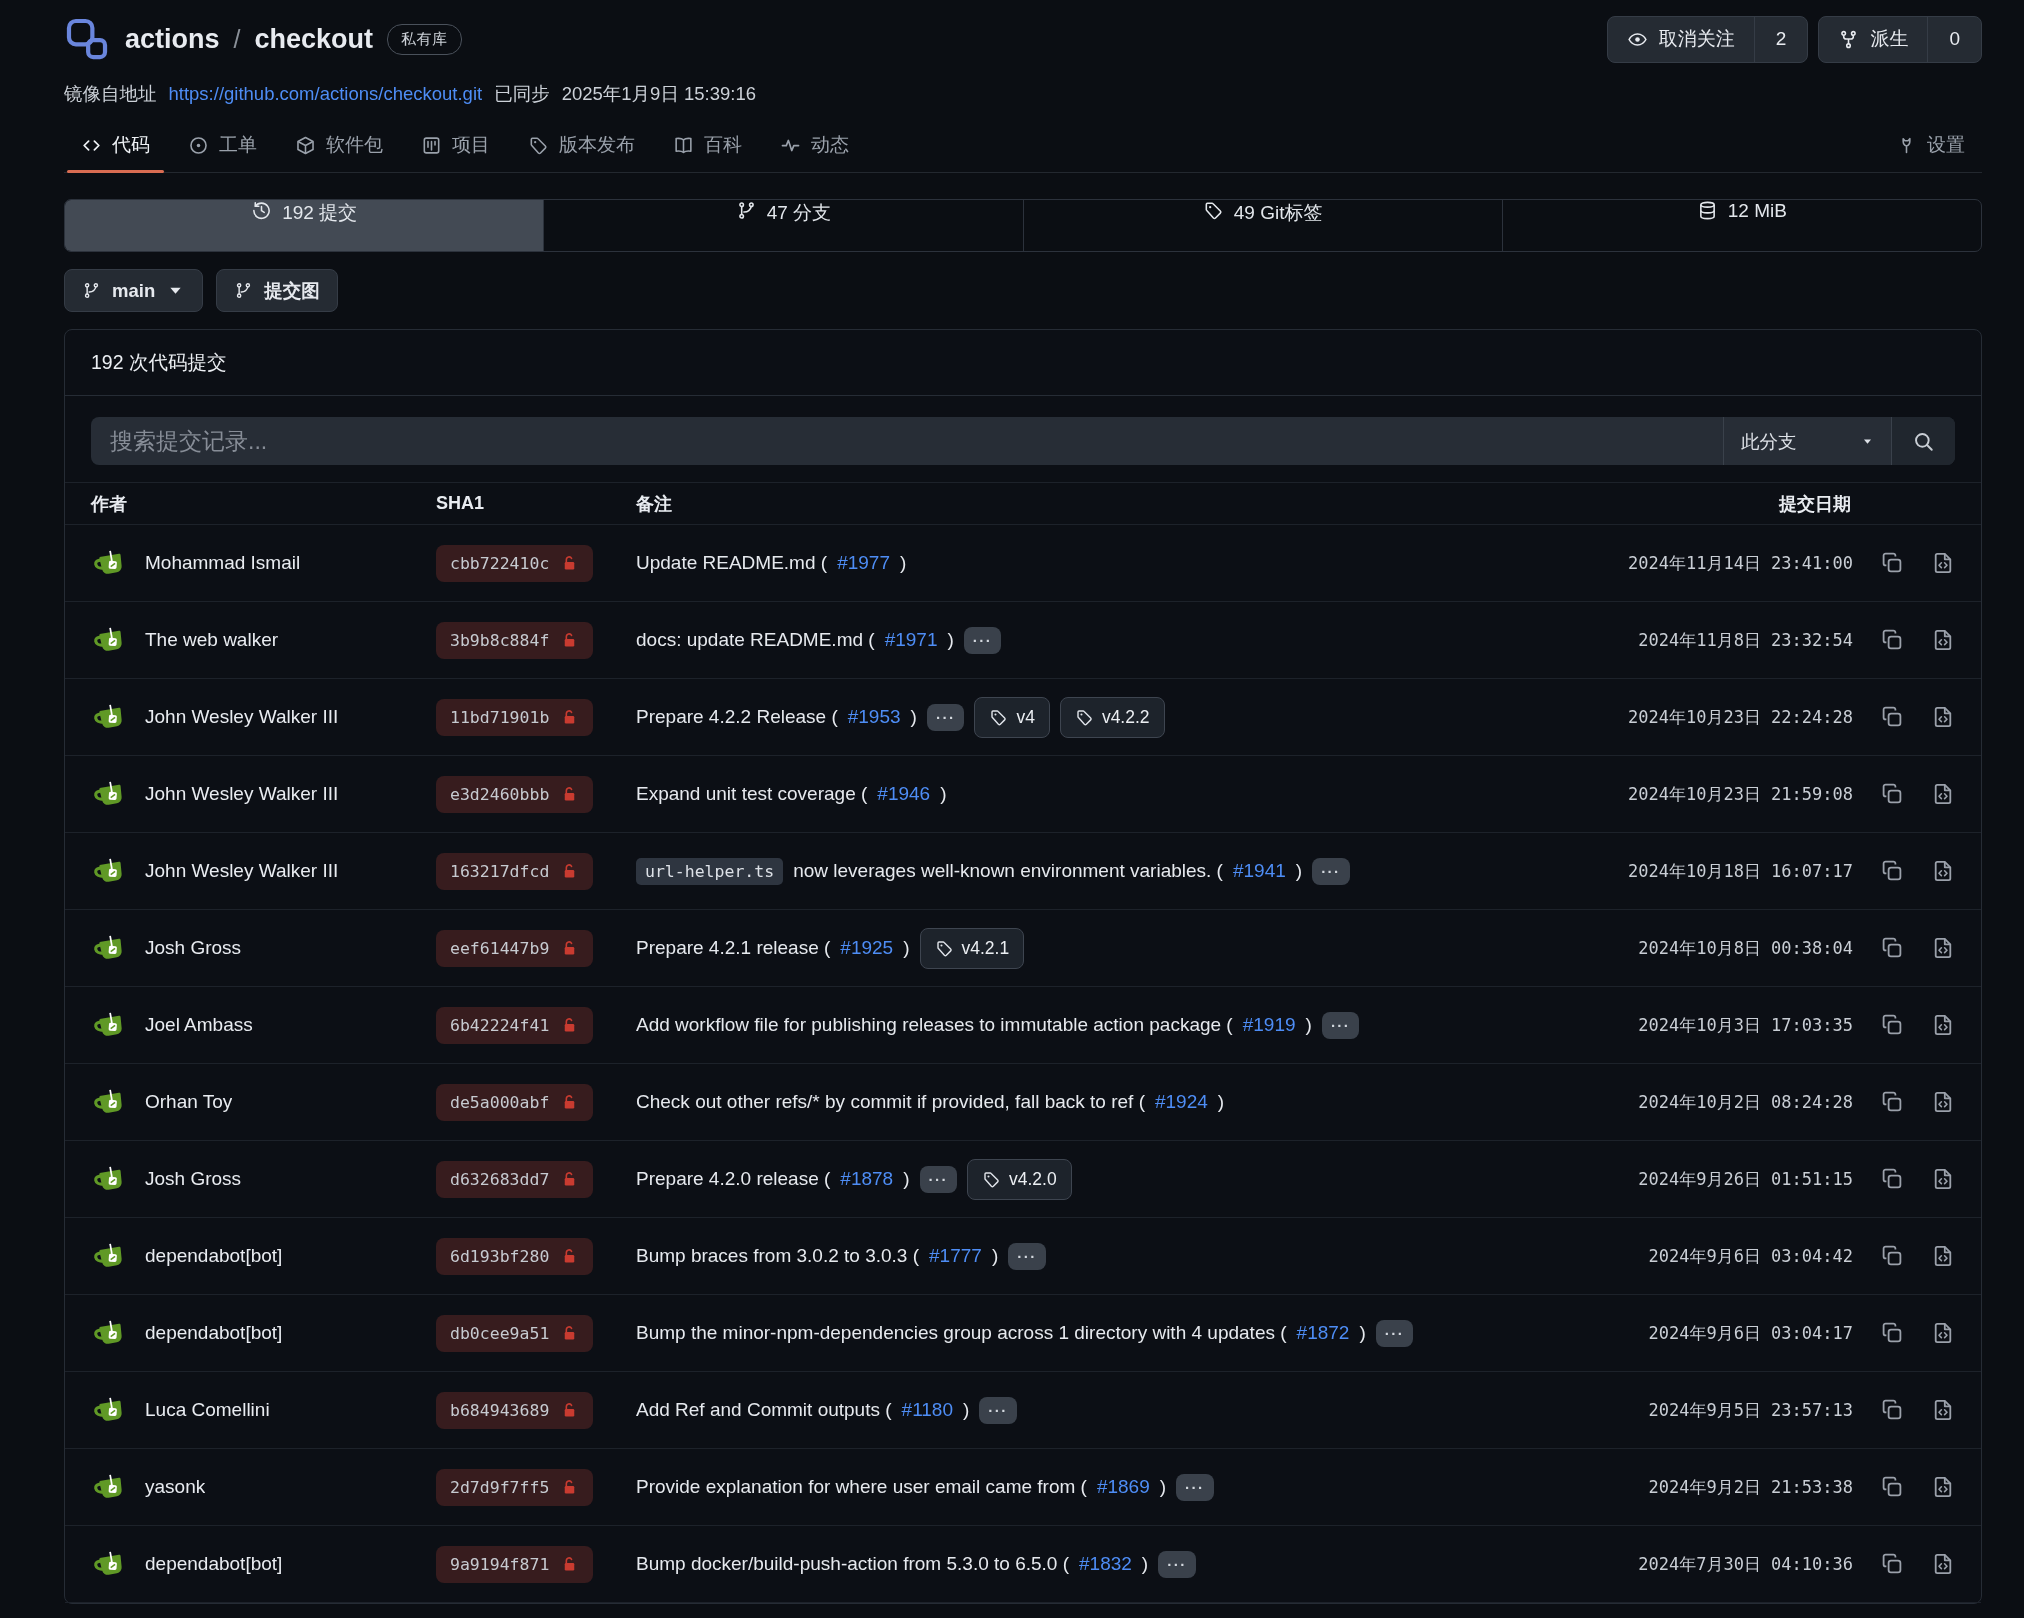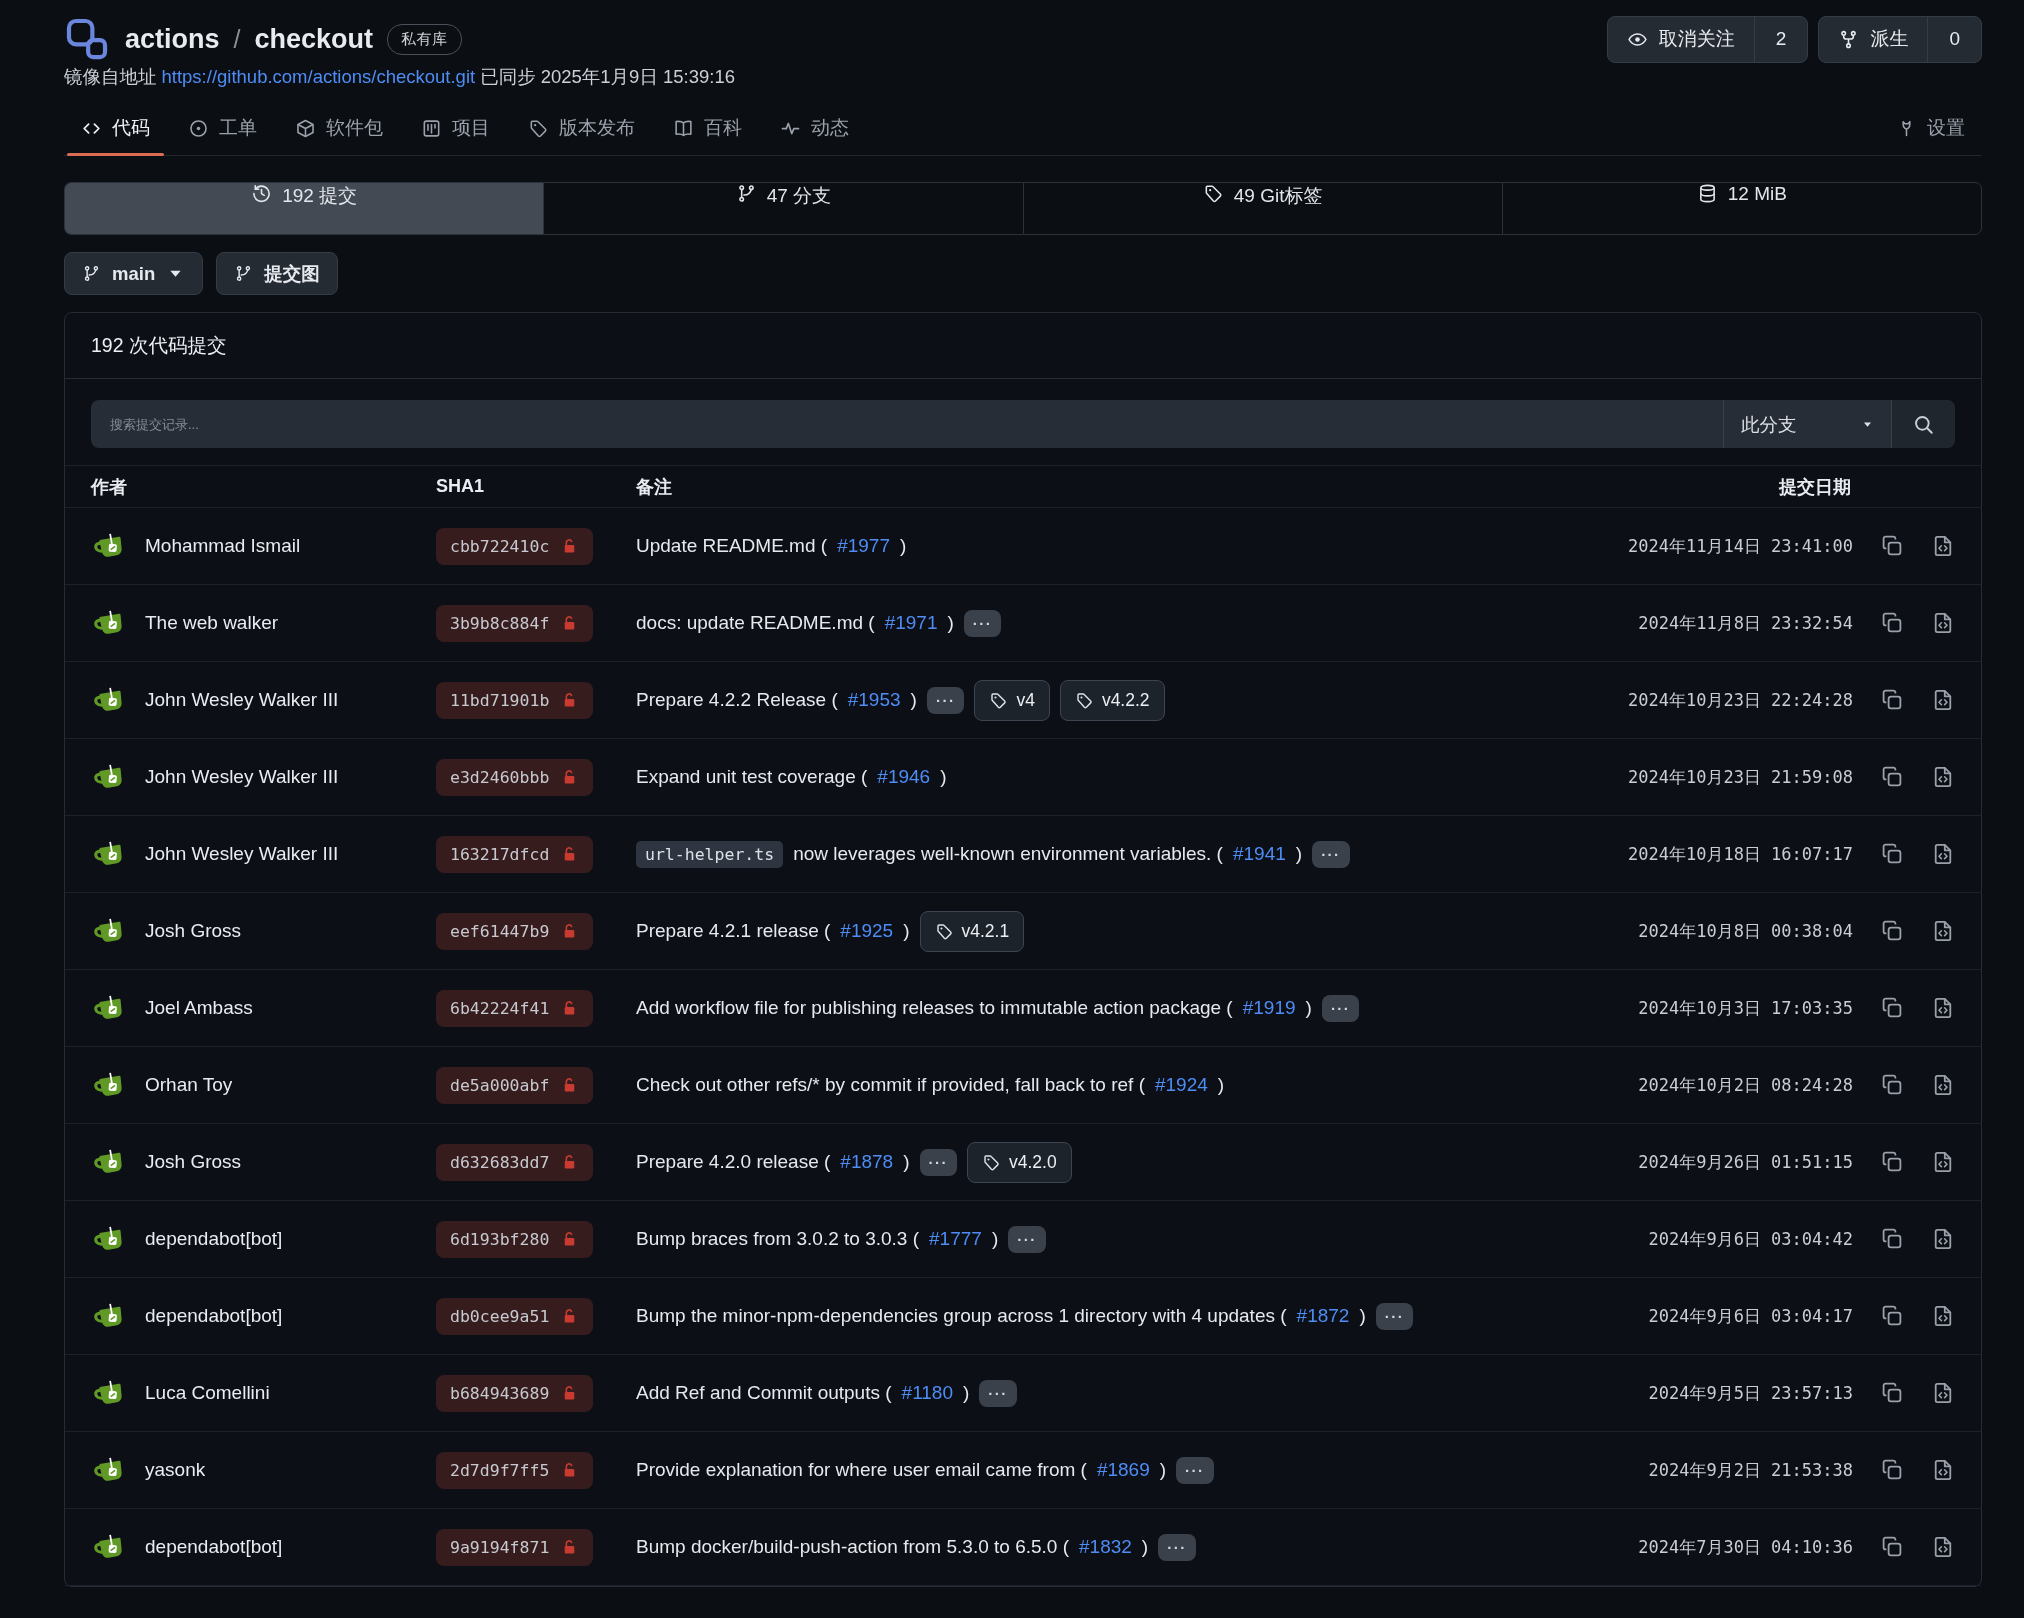--- a/index.html
+++ b/index.html
@@ -27,21 +27,21 @@
   .repo-title .name{color:var(--text);font-weight:700}
   .badge{font-size:15px;color:#cdd2d9;border:1px solid #4a515b;border-radius:15px;
     padding:5px 13px;font-weight:400;letter-spacing:.5px}
   .top-actions{margin-left:auto;display:flex;gap:10px}
   .btn-split{display:flex;align-items:stretch;height:47px;background:var(--btn-bg);
     border:1px solid var(--btn-border);border-radius:8px;overflow:hidden}
   .btn-main{display:flex;align-items:center;gap:11px;padding:0 19px;font-size:19px;
     color:var(--text);background:none;border:none;cursor:pointer;font-family:inherit}
   .btn-count{display:flex;align-items:center;padding:0 21px;font-size:19px;
     border-left:1px solid var(--btn-border);color:var(--text)}
-  .mirror-line{font-size:18.5px;color:#ccd1d8;display:flex;gap:5px;align-items:center}
+  .mirror-line{margin-top:17px;font-size:18.5px;color:#ccd1d8;display:flex;gap:12px;align-items:center}
   .tabs{margin-top:12px;display:flex;align-items:stretch;height:55px;border-bottom:1px solid #23282f;gap:4px}
   .tab{display:flex;align-items:center;gap:10px;padding:0 17px;font-size:19px;
     color:var(--muted);position:relative;cursor:pointer}
   .tab .ic{width:21px;height:21px}
   .tab.active{color:#eef1f5}
   .tab.active::after{content:"";position:absolute;left:3px;right:3px;bottom:-1px;height:3px;
     background:var(--accent);border-radius:2px}
   .tab.settings{margin-left:auto}
 
   
@@ -60,21 +60,21 @@
     font-size:18.5px;font-weight:600;color:#e6e9ee;cursor:pointer;font-family:inherit}
   .tool-btn .ic{width:19px;height:19px}
   .caret{width:13px;height:13px}
 
   .panel{margin-top:17px;border:1px solid var(--panel-border);border-radius:8px;background:#0c0f15}
   .panel-title{padding:19px 26px;font-size:19.5px;color:#eceff3;border-bottom:1px solid var(--panel-border)}
   .search-wrap{padding:21px 26px 17px}
   .search-group{display:flex;height:48px;background:var(--input-bg);
     border-radius:8px;overflow:hidden}
   .search-input{flex:1;background:transparent;border:none;outline:none;padding:0 19px;
-    font-size:13px;color:#dfe3e9;font-family:inherit}
+    font-size:23px;color:#dfe3e9;font-family:inherit}
   .search-input::placeholder{color:#878d97}
   .branch-filter{display:flex;align-items:center;justify-content:space-between;width:168px;
     padding:0 17px;border-left:1px solid #3a414b;font-size:18.5px;color:#dde1e7;cursor:pointer}
   .search-btn{width:64px;background:#20262e;border:none;border-left:1px solid #3a414b;
     display:flex;align-items:center;justify-content:center;cursor:pointer;color:#c9ced5}
   .search-btn .ic{width:23px;height:23px}
 
   .grid{display:grid;grid-template-columns:345px 200px 1fr 336px;align-items:center;padding:0 26px}
   .thead{height:43px;border-top:1px solid var(--row-border);border-bottom:1px solid var(--row-border);
     font-size:18px;font-weight:700;color:#e9ecf1}

